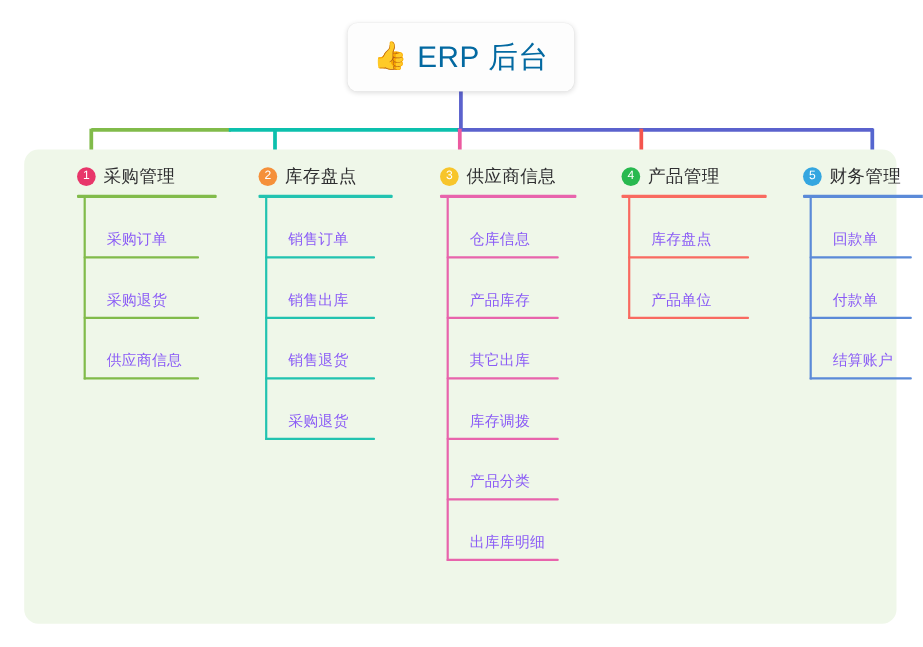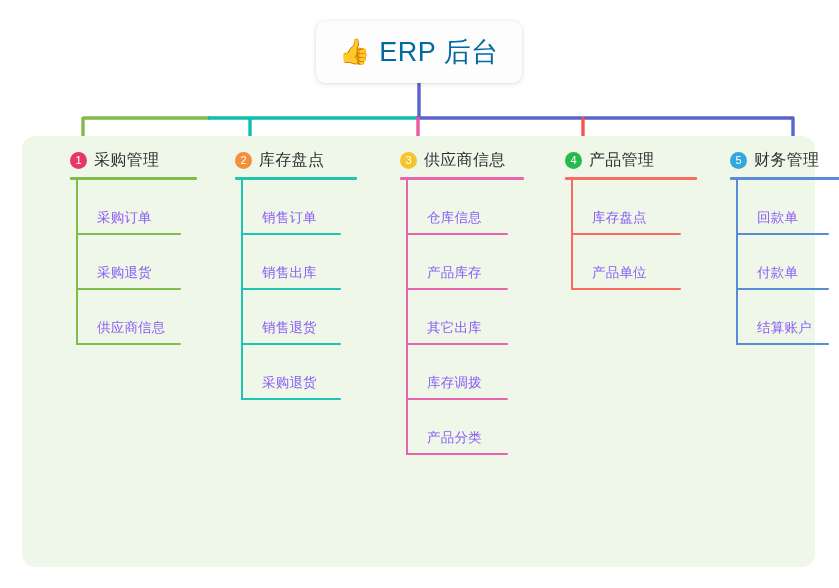--- a/index.html
+++ b/index.html
@@ -234,20 +234,24 @@
             <div class="leaf-line" style="background: rgb(232, 100, 172); width: 102px;"></div>
           </div>
           <div class="leaf">
             <span class="leaf-label">库存调拨</span>
             <div class="leaf-line" style="background: rgb(232, 100, 172); width: 102px;"></div>
           </div>
           <div class="leaf">
             <span class="leaf-label">产品分类</span>
             <div class="leaf-line" style="background: rgb(232, 100, 172); width: 102px;"></div>
           </div>
+          <div class="leaf">
+            <span class="leaf-label">出库库明细</span>
+            <div class="leaf-line" style="background: rgb(232, 100, 172); width: 102px;"></div>
+          </div>
         </div>
       </div>
       <div class="column" style="left: 541px;">
         <div class="col-head">
           <span class="badge" style="background: rgb(40, 185, 79);">4</span>
           <span class="col-title">产品管理</span>
         </div>
         <div class="col-bar" style="background: rgb(249, 106, 96); width: 132px;"></div>
         <div class="col-body">
           <div class="spine" style="background: rgb(249, 106, 96);"></div>

